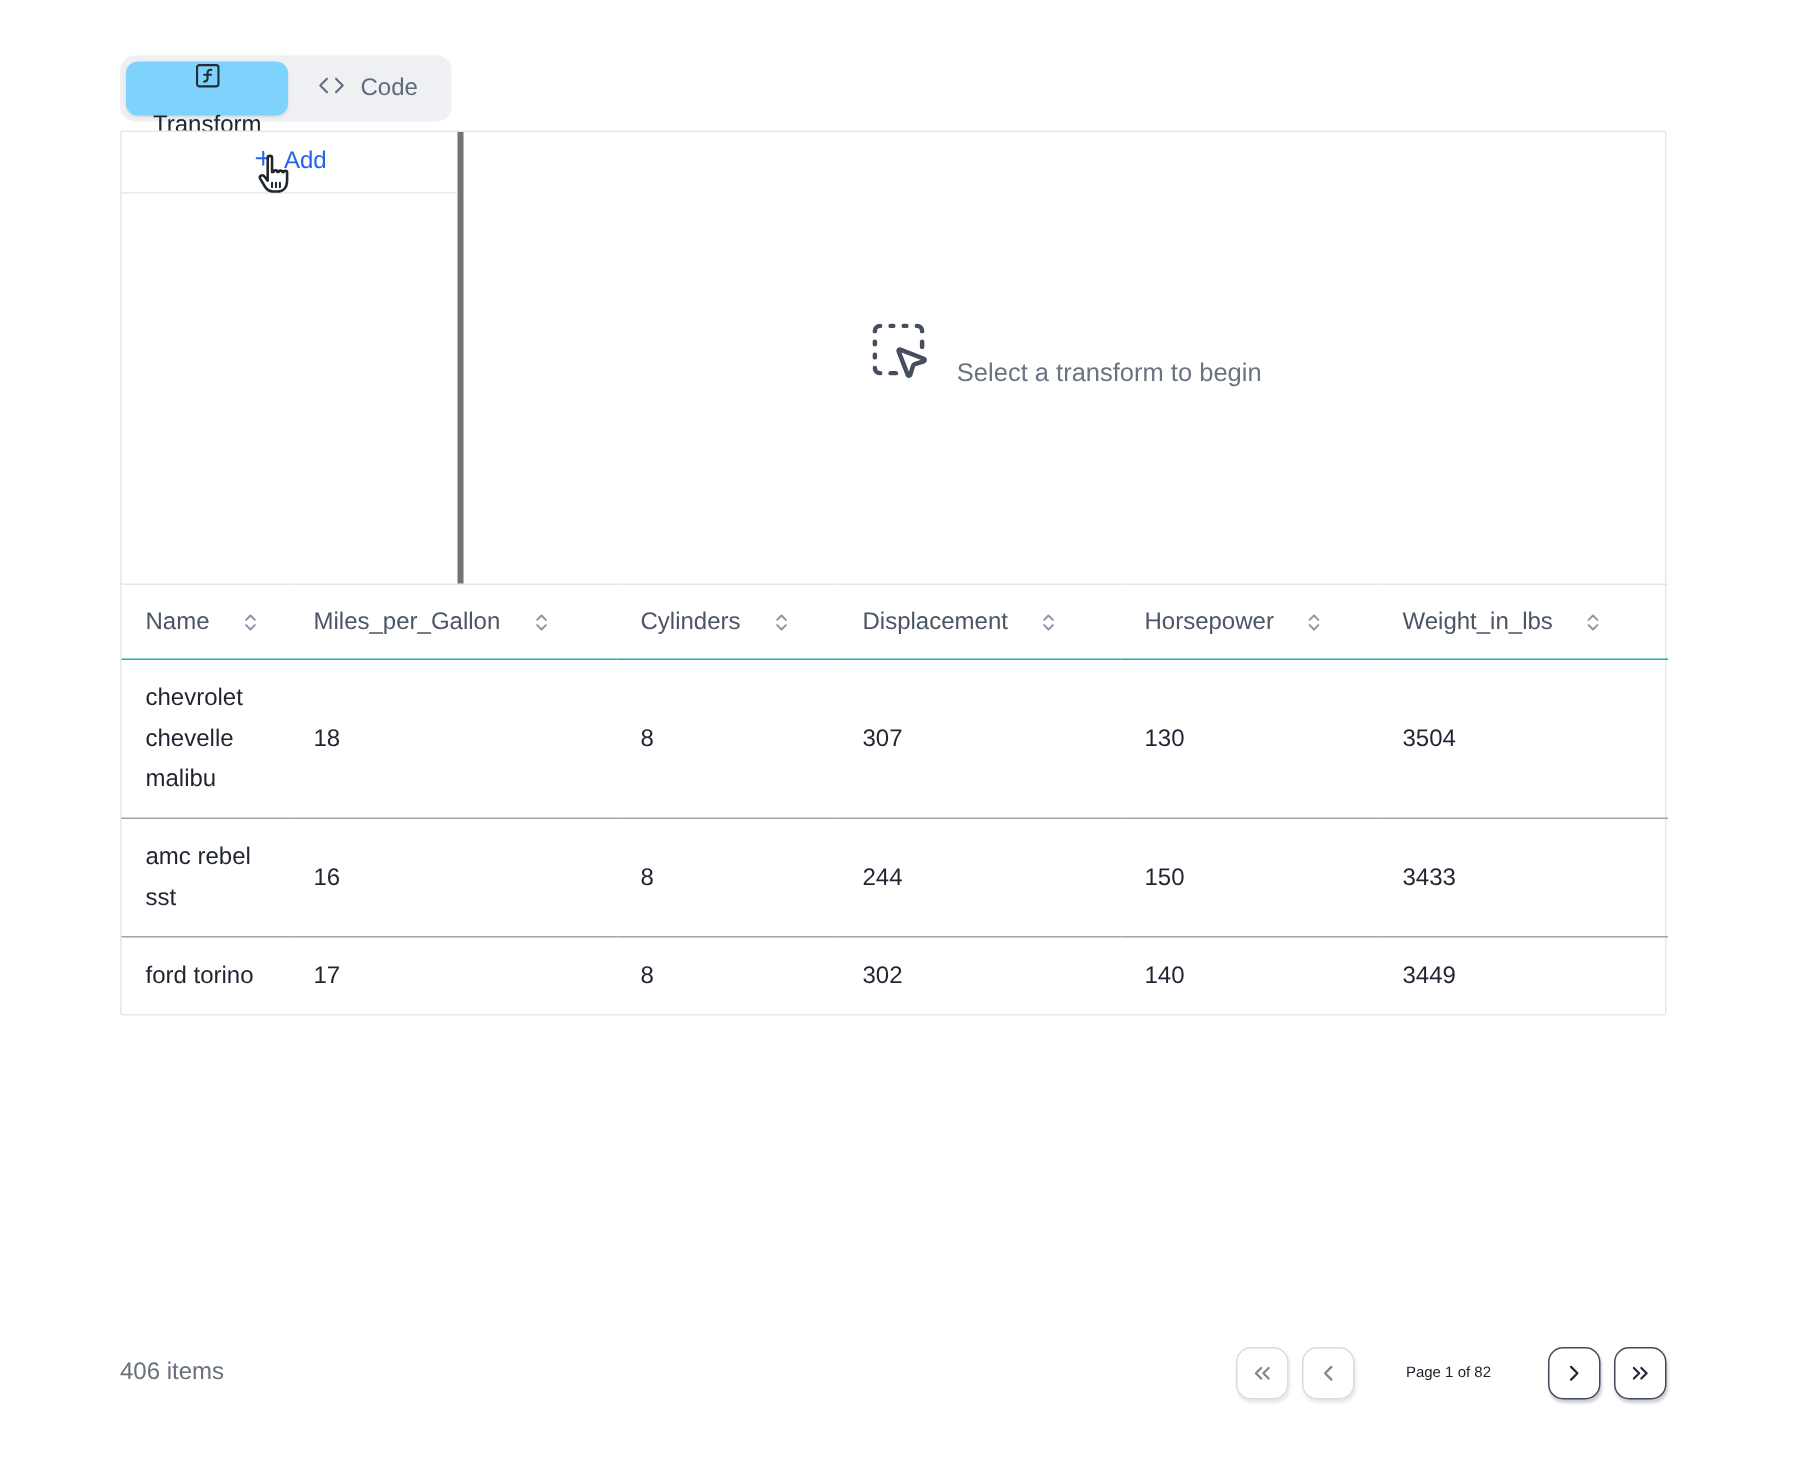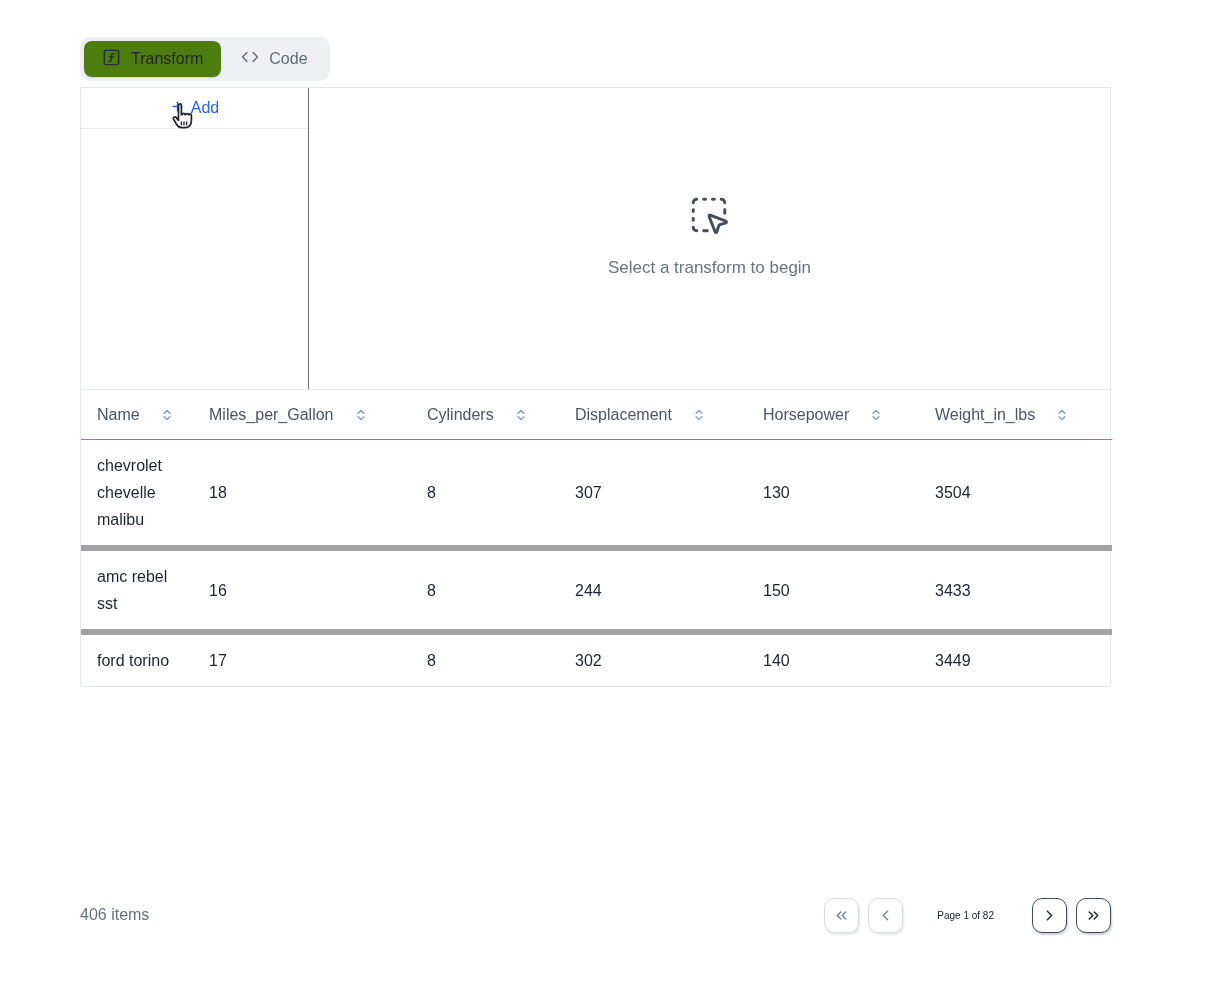--- a/index.html
+++ b/index.html
@@ -5,44 +5,44 @@
   * { box-sizing: border-box; margin: 0; padding: 0; }
   html,body { width:1212px; height:982px; background:#ffffff; overflow:hidden;
     font-family:"Liberation Sans","DejaVu Sans",sans-serif; color:#1f2430; }
   .page { position:relative; width:1212px; height:982px; }
 
   
   .tabbar { position:absolute; left:80px; top:37px; display:inline-flex; align-items:center;
     background:#eef0f4; border-radius:10px; padding:4px; gap:2px; }
   .tab { display:inline-flex; align-items:center; gap:10px; height:36px; padding:0 18px;
     border-radius:8px; font-size:16px; color:#5f6b7a; cursor:pointer; }
-  .tab.active { background:#4d7c0f; color:#20262f; font-weight:500;
-    box-shadow:0 1px 2px rgba(16,24,40,.12); }
+  .tab.active { background:#7dd3fc; color:#20262f; font-weight:500;
+    box-shadow:0 1px 2px rgba(16,24,40,.12);flex-direction:column; }
   .tab svg { flex:0 0 auto; }
 
   
   .workspace { position:absolute; left:80px; top:87px; width:1031px;
     border:1px solid #e4e7ec; border-radius:2px; background:#ffffff; }
   .top-section { display:flex; height:301px; }
-  .transform-list-panel { width:228px; border-right:1px solid #737373; display:flex; flex-direction:column; }
+  .transform-list-panel { width:228px; border-right:4px solid #737373; display:flex; flex-direction:column; }
   .panel-header { height:41px; border-bottom:1px solid #e8eaee; display:flex; align-items:center; justify-content:center; }
   .add-btn { display:inline-flex; align-items:center; gap:6px; background:none; border:none;
     color:#2563eb; font-size:16px; font-weight:500; cursor:pointer;
     font-family:"Liberation Sans","DejaVu Sans",sans-serif; }
   .preview-area { flex:1; display:flex; align-items:center; justify-content:center; }
-  .empty-state { display:flex; flex-direction:column; align-items:center; gap:18px; margin-top:-6px; }
+  .empty-state { display:flex; flex-direction:row; align-items:flex-end; gap:18px; margin-top:-6px; }
   .empty-state .msg { font-size:17px; color:#6b7280; }
 
   
   table { width:100%; border-collapse:collapse; table-layout:fixed; border-top:1px solid #e4e7ec; }
   thead th { height:50px; padding:0 16px; text-align:left; font-weight:400; font-size:16px;
     color:#4b5563; border-bottom:1px solid #14b8a6; white-space:nowrap; cursor:pointer; }
   thead th .hwrap { display:inline-flex; align-items:center; gap:20px; }
   tbody td { padding:12px 16px; height:51px; vertical-align:middle; font-size:16px;
-    line-height:27px; color:#1f2430; border-bottom:6px solid #a3a3a3; word-wrap:break-word; }
+    line-height:27px; color:#1f2430; border-bottom:1px solid #a3a3a3; word-wrap:break-word; }
   tbody tr:last-child td { border-bottom:none; }
   .sort-ic { display:inline-flex; }
 
   
   .table-footer { position:absolute; left:80px; top:890px; width:1031px; height:50px;
     display:flex; align-items:center; justify-content:space-between;gap:14px; }
   .items-count { font-size:16px; color:#68707c; }
   .pager { display:flex; align-items:center; }
   .pg-btn { width:35px; height:35px; border-radius:10px; background:#ffffff;
     display:flex; align-items:center; justify-content:center; cursor:pointer; }

